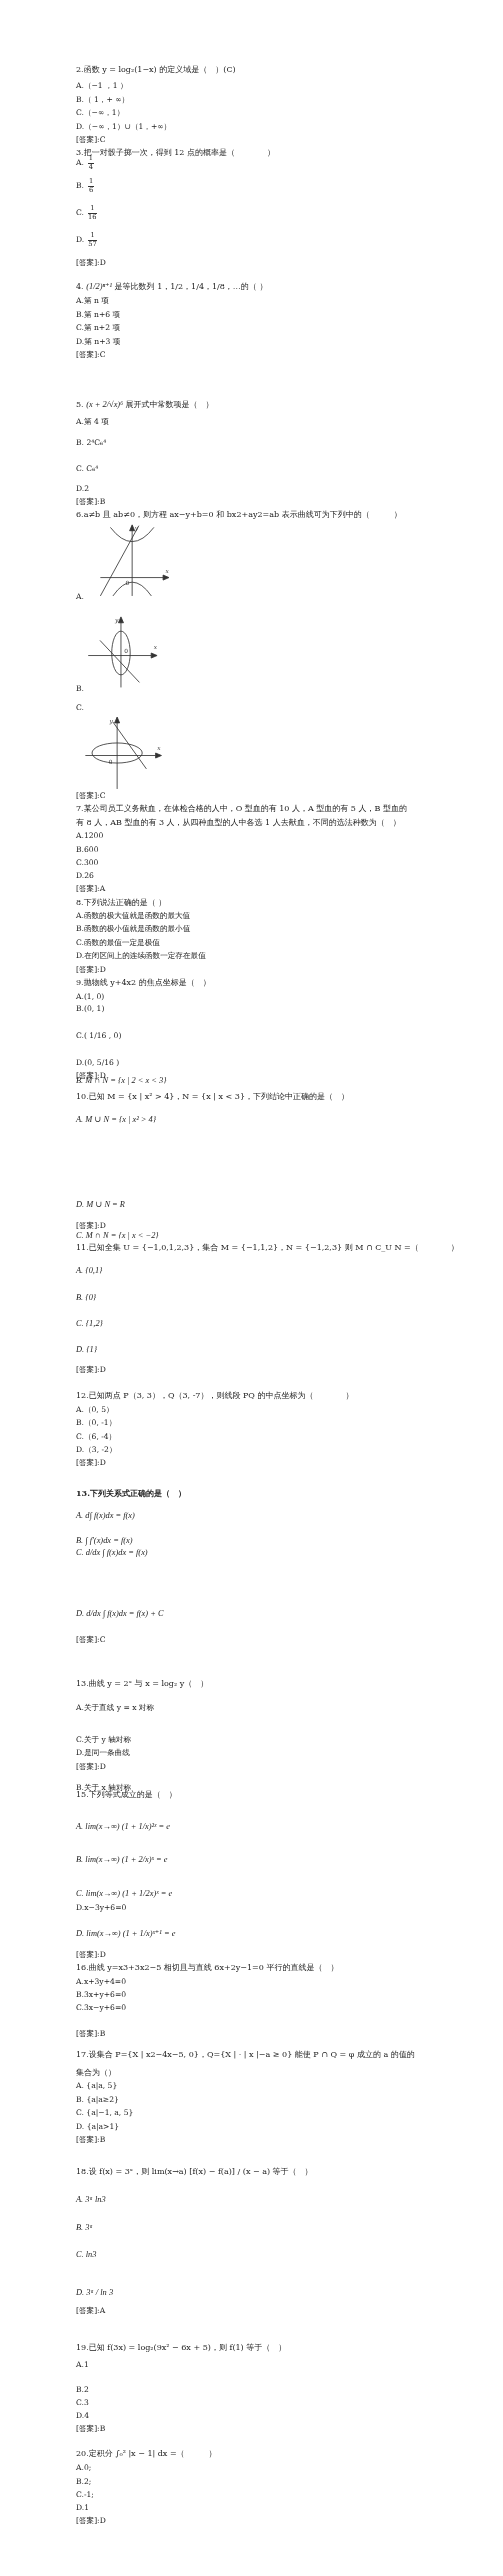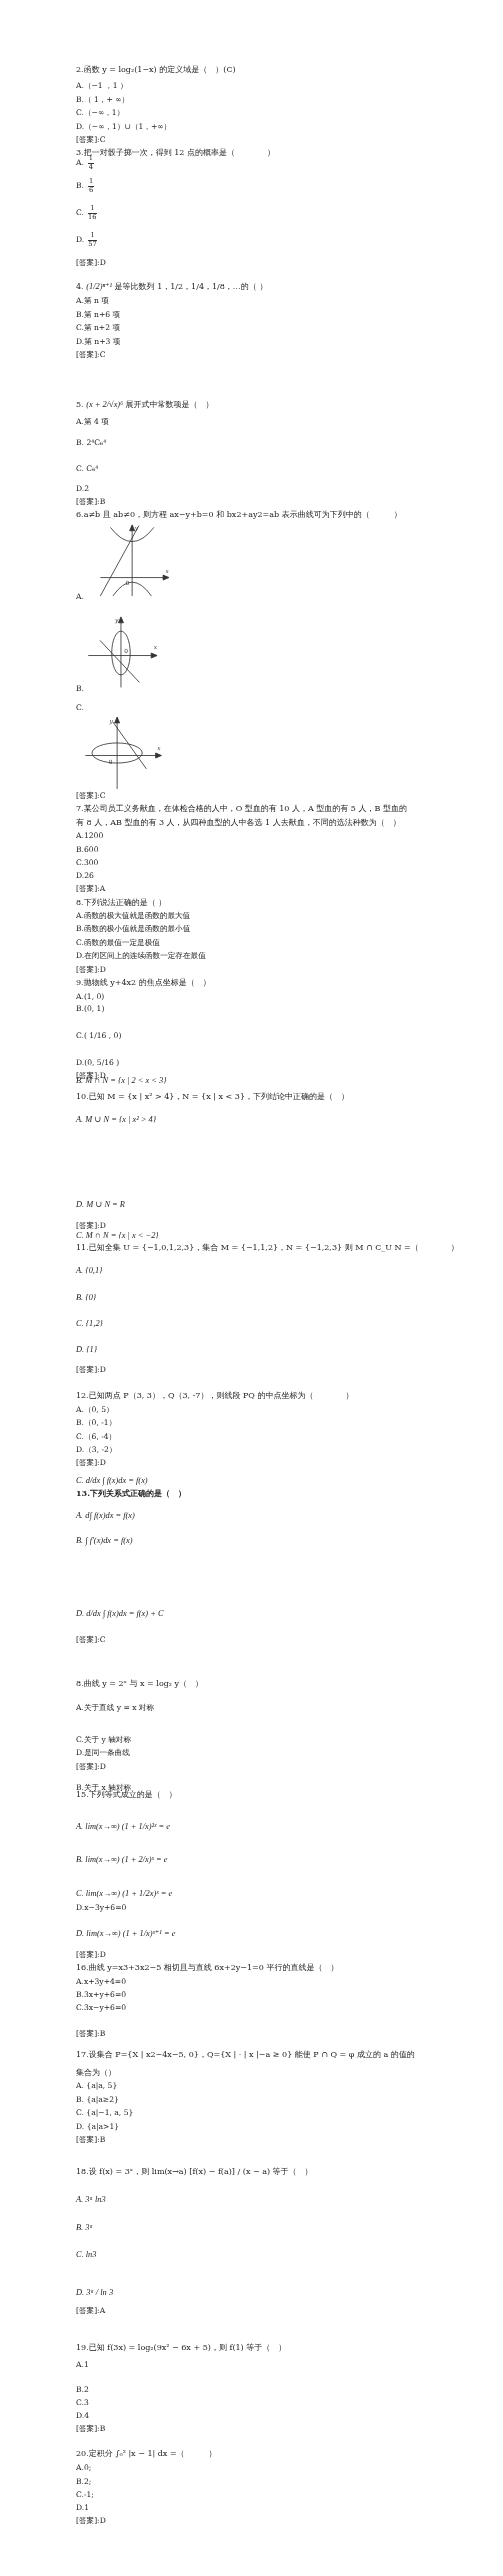--- a/index.html
+++ b/index.html
@@ -157,25 +157,25 @@
   <div class="ln q" style="top:1391px">12.已知两点 P（3, 3），Q（3, -7），则线段 PQ 的中点坐标为（　　　　）</div>
   <div class="ln" style="top:1405px">A.（0, 5）</div>
   <div class="ln" style="top:1418px">B.（0, -1）</div>
   <div class="ln" style="top:1432px">C.（6, -4）</div>
   <div class="ln" style="top:1445px">D.（3, -2）</div>
   <div class="ln ans" style="top:1458px">[答案]:D</div>
 
   <div class="ln q" style="top:1488px;font-weight:bold">13.下列关系式正确的是（　）</div>
   <div class="ln mathimg" style="top:1511px">A. d∫ f(x)dx = f(x)</div>
   <div class="ln mathimg" style="top:1536px">B. ∫ f′(x)dx = f(x)</div>
-  <div class="ln mathimg" style="top:1476px">C. d/dx ∫ f(x)dx = f(x)</div>
+  <div class="ln mathimg" style="top:1548px">C. d/dx ∫ f(x)dx = f(x)</div>
   <div class="ln mathimg" style="top:1609px">D. d/dx ∫ f(x)dx = f(x) + C</div>
   <div class="ln ans" style="top:1635px">[答案]:C</div>
 
-  <div class="ln q" style="top:1679px">8.曲线 y = 2ˣ 与 x = log₂ y（　）</div>
+  <div class="ln q" style="top:1679px">13.曲线 y = 2ˣ 与 x = log₂ y（　）</div>
   <div class="ln" style="top:1703px">A.关于直线 y = x 对称</div>
   <div class="ln" style="top:1783px">B.关于 x 轴对称</div>
   <div class="ln" style="top:1735px">C.关于 y 轴对称</div>
   <div class="ln" style="top:1748px">D.是同一条曲线</div>
   <div class="ln ans" style="top:1762px">[答案]:D</div>
 
   <div class="ln q" style="top:1790px">15.下列等式成立的是（　）</div>
   <div class="ln mathimg" style="top:1822px">A. lim(x→∞) (1 + 1/x)²ˣ = e</div>
   <div class="ln mathimg" style="top:1855px">B. lim(x→∞) (1 + 2/x)ˣ = e</div>
   <div class="ln mathimg" style="top:1889px">C. lim(x→∞) (1 + 1/2x)ˣ = e</div>

